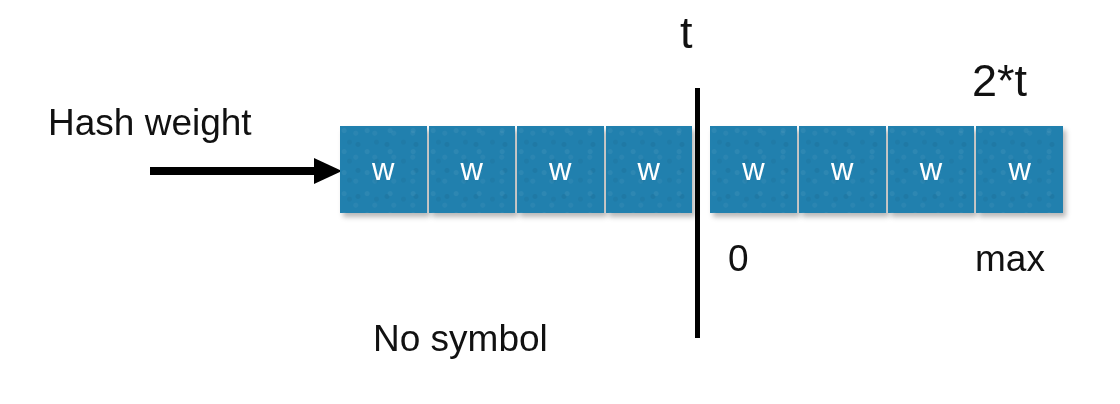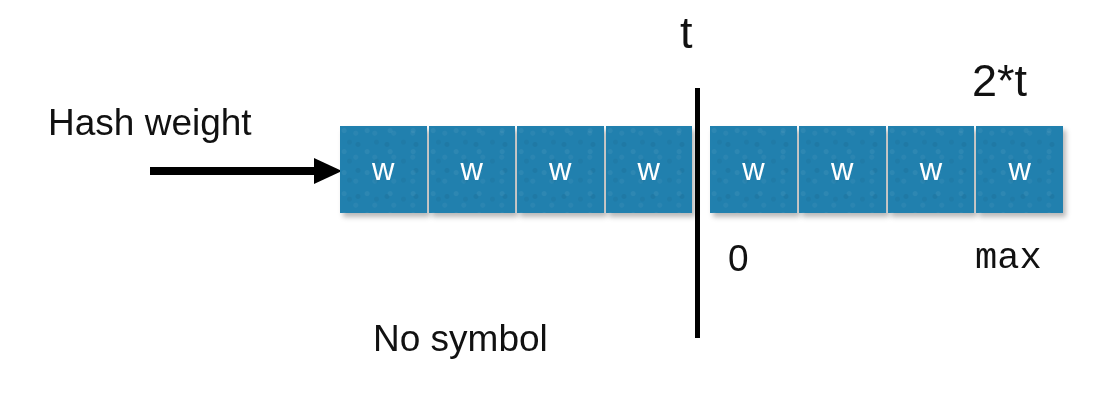--- a/index.html
+++ b/index.html
@@ -48,21 +48,20 @@
   #zero-label {
     left: 728px;
     top: 240px;
     font-size: 37px;
   }
 
   #max-label {
     left: 975px;
     top: 240px;
     font-size: 37px;
-    font-family: Liberation Mono, monospace;
   }
 
   #no-symbol-label {
     left: 373px;
     top: 320px;
     font-size: 37px;
     text-align: right;
   }
 
   #symbol-score-label {

